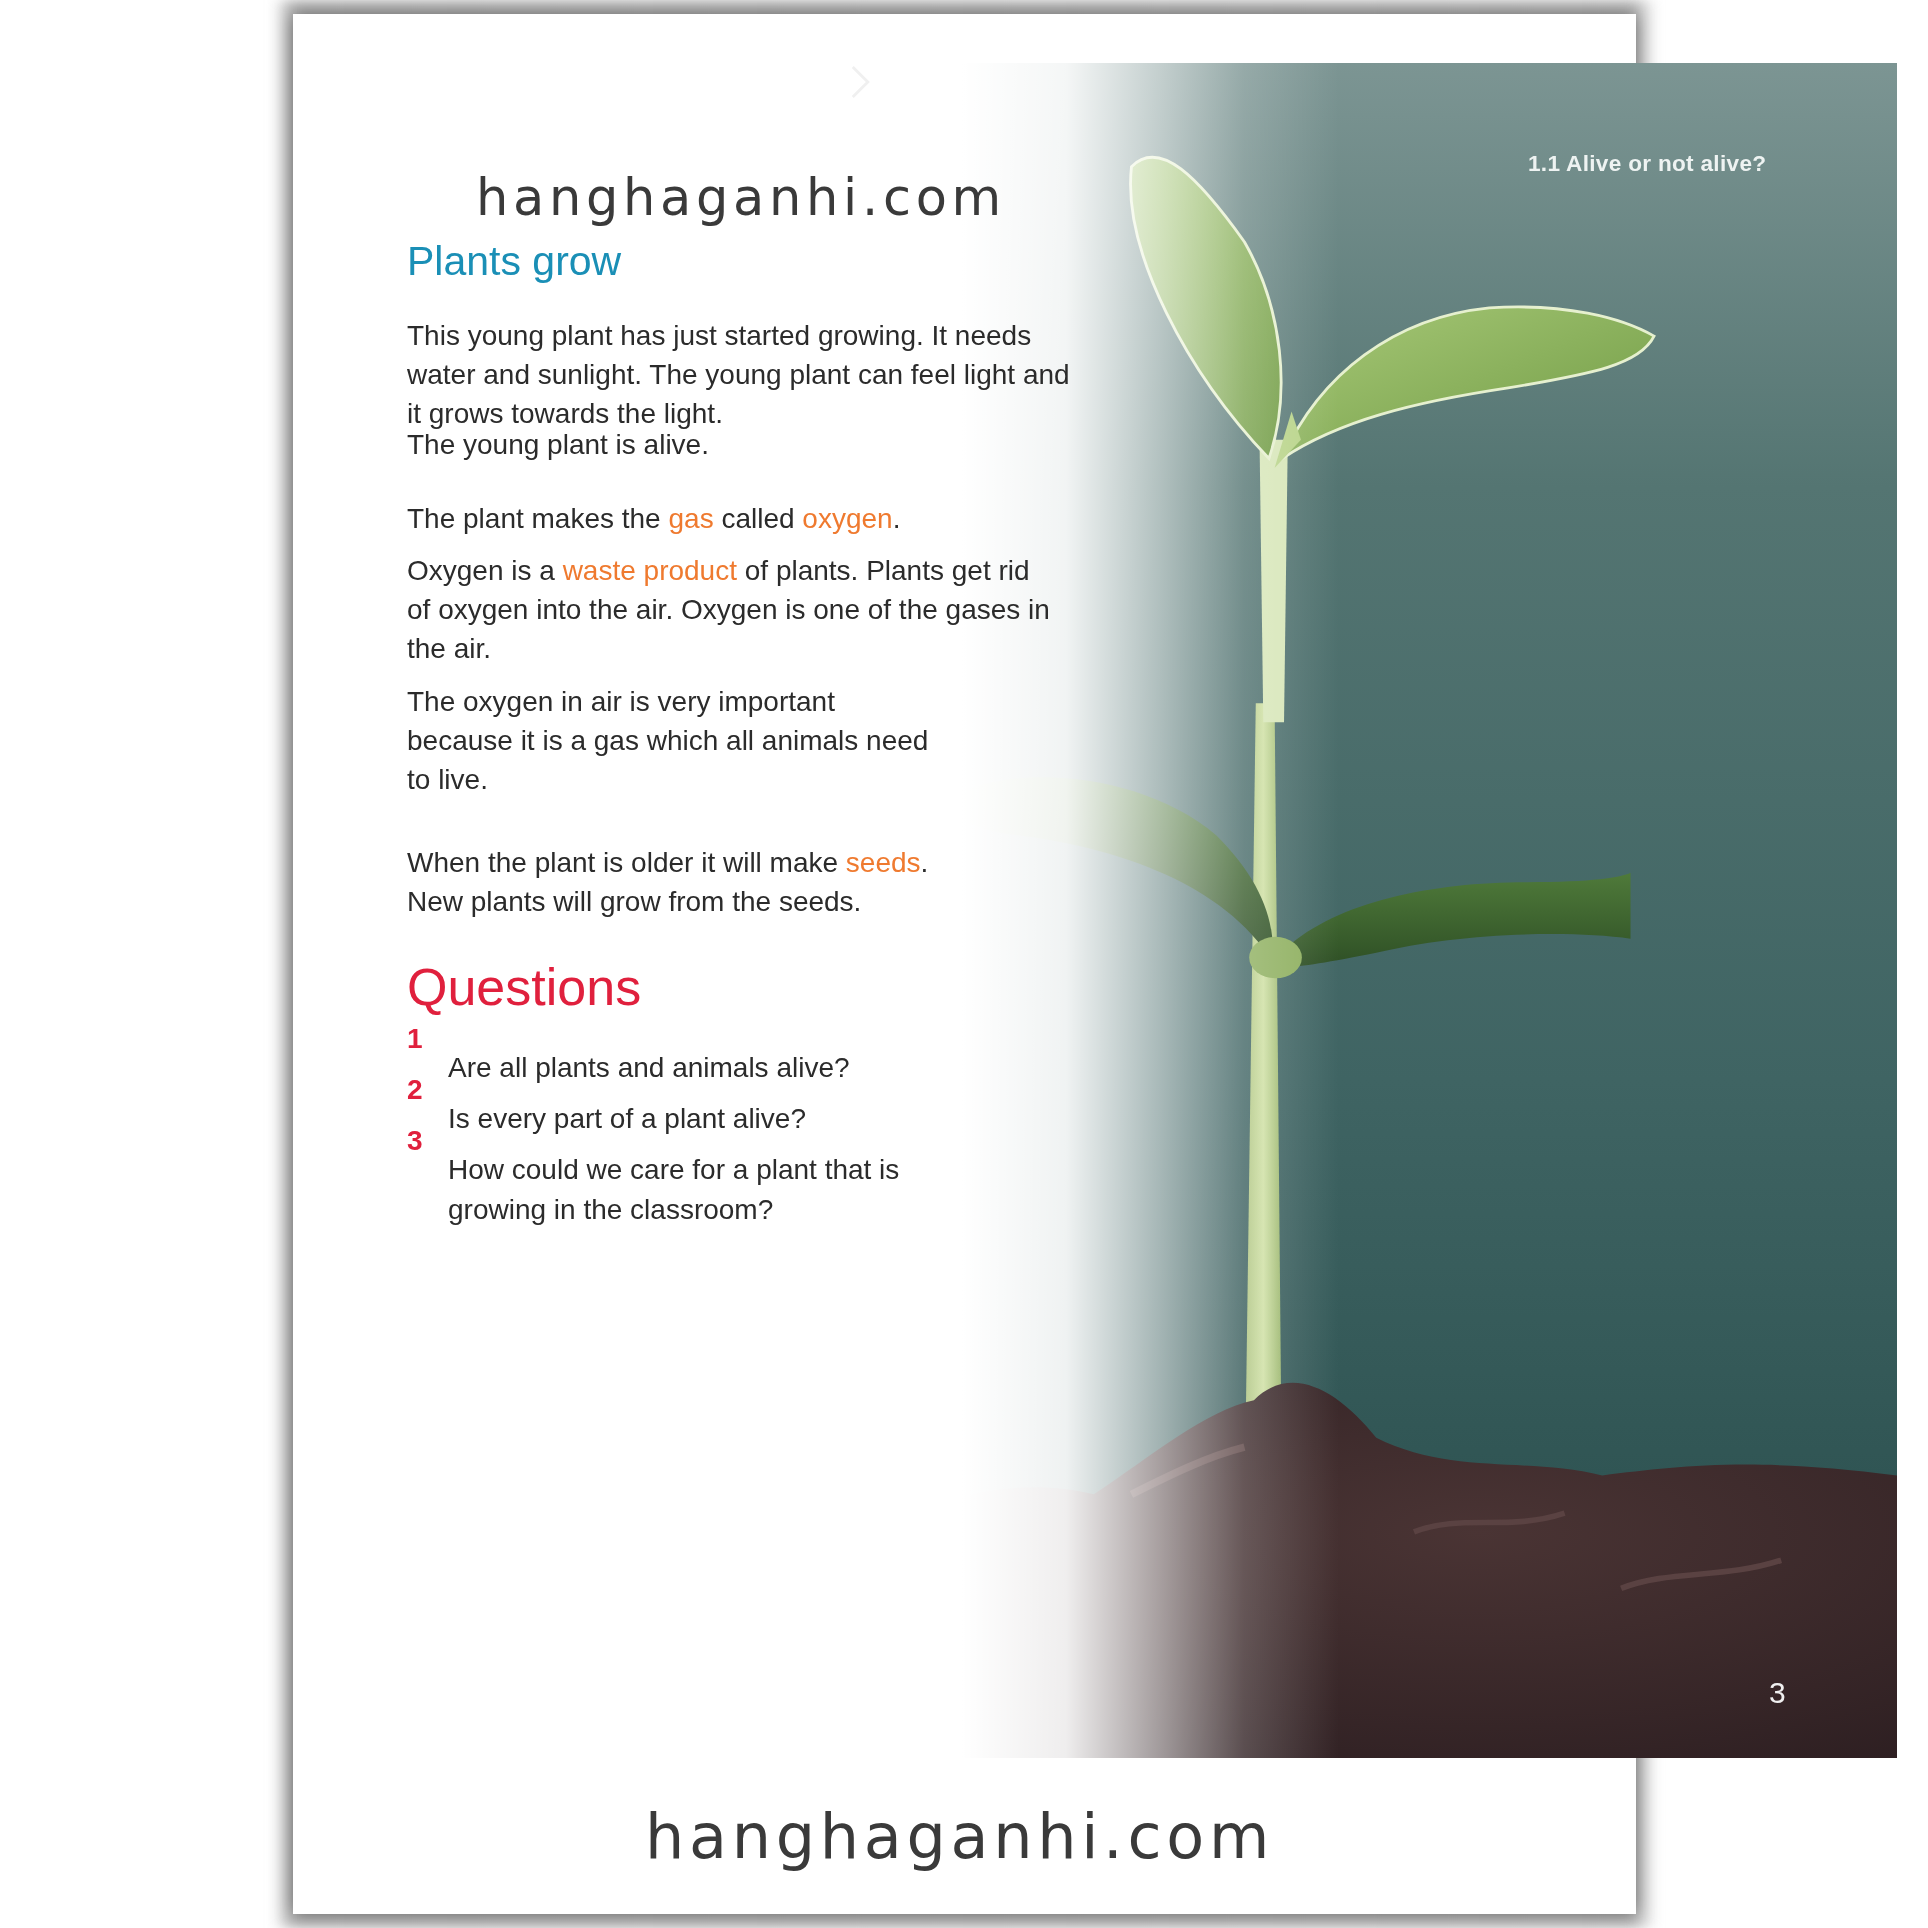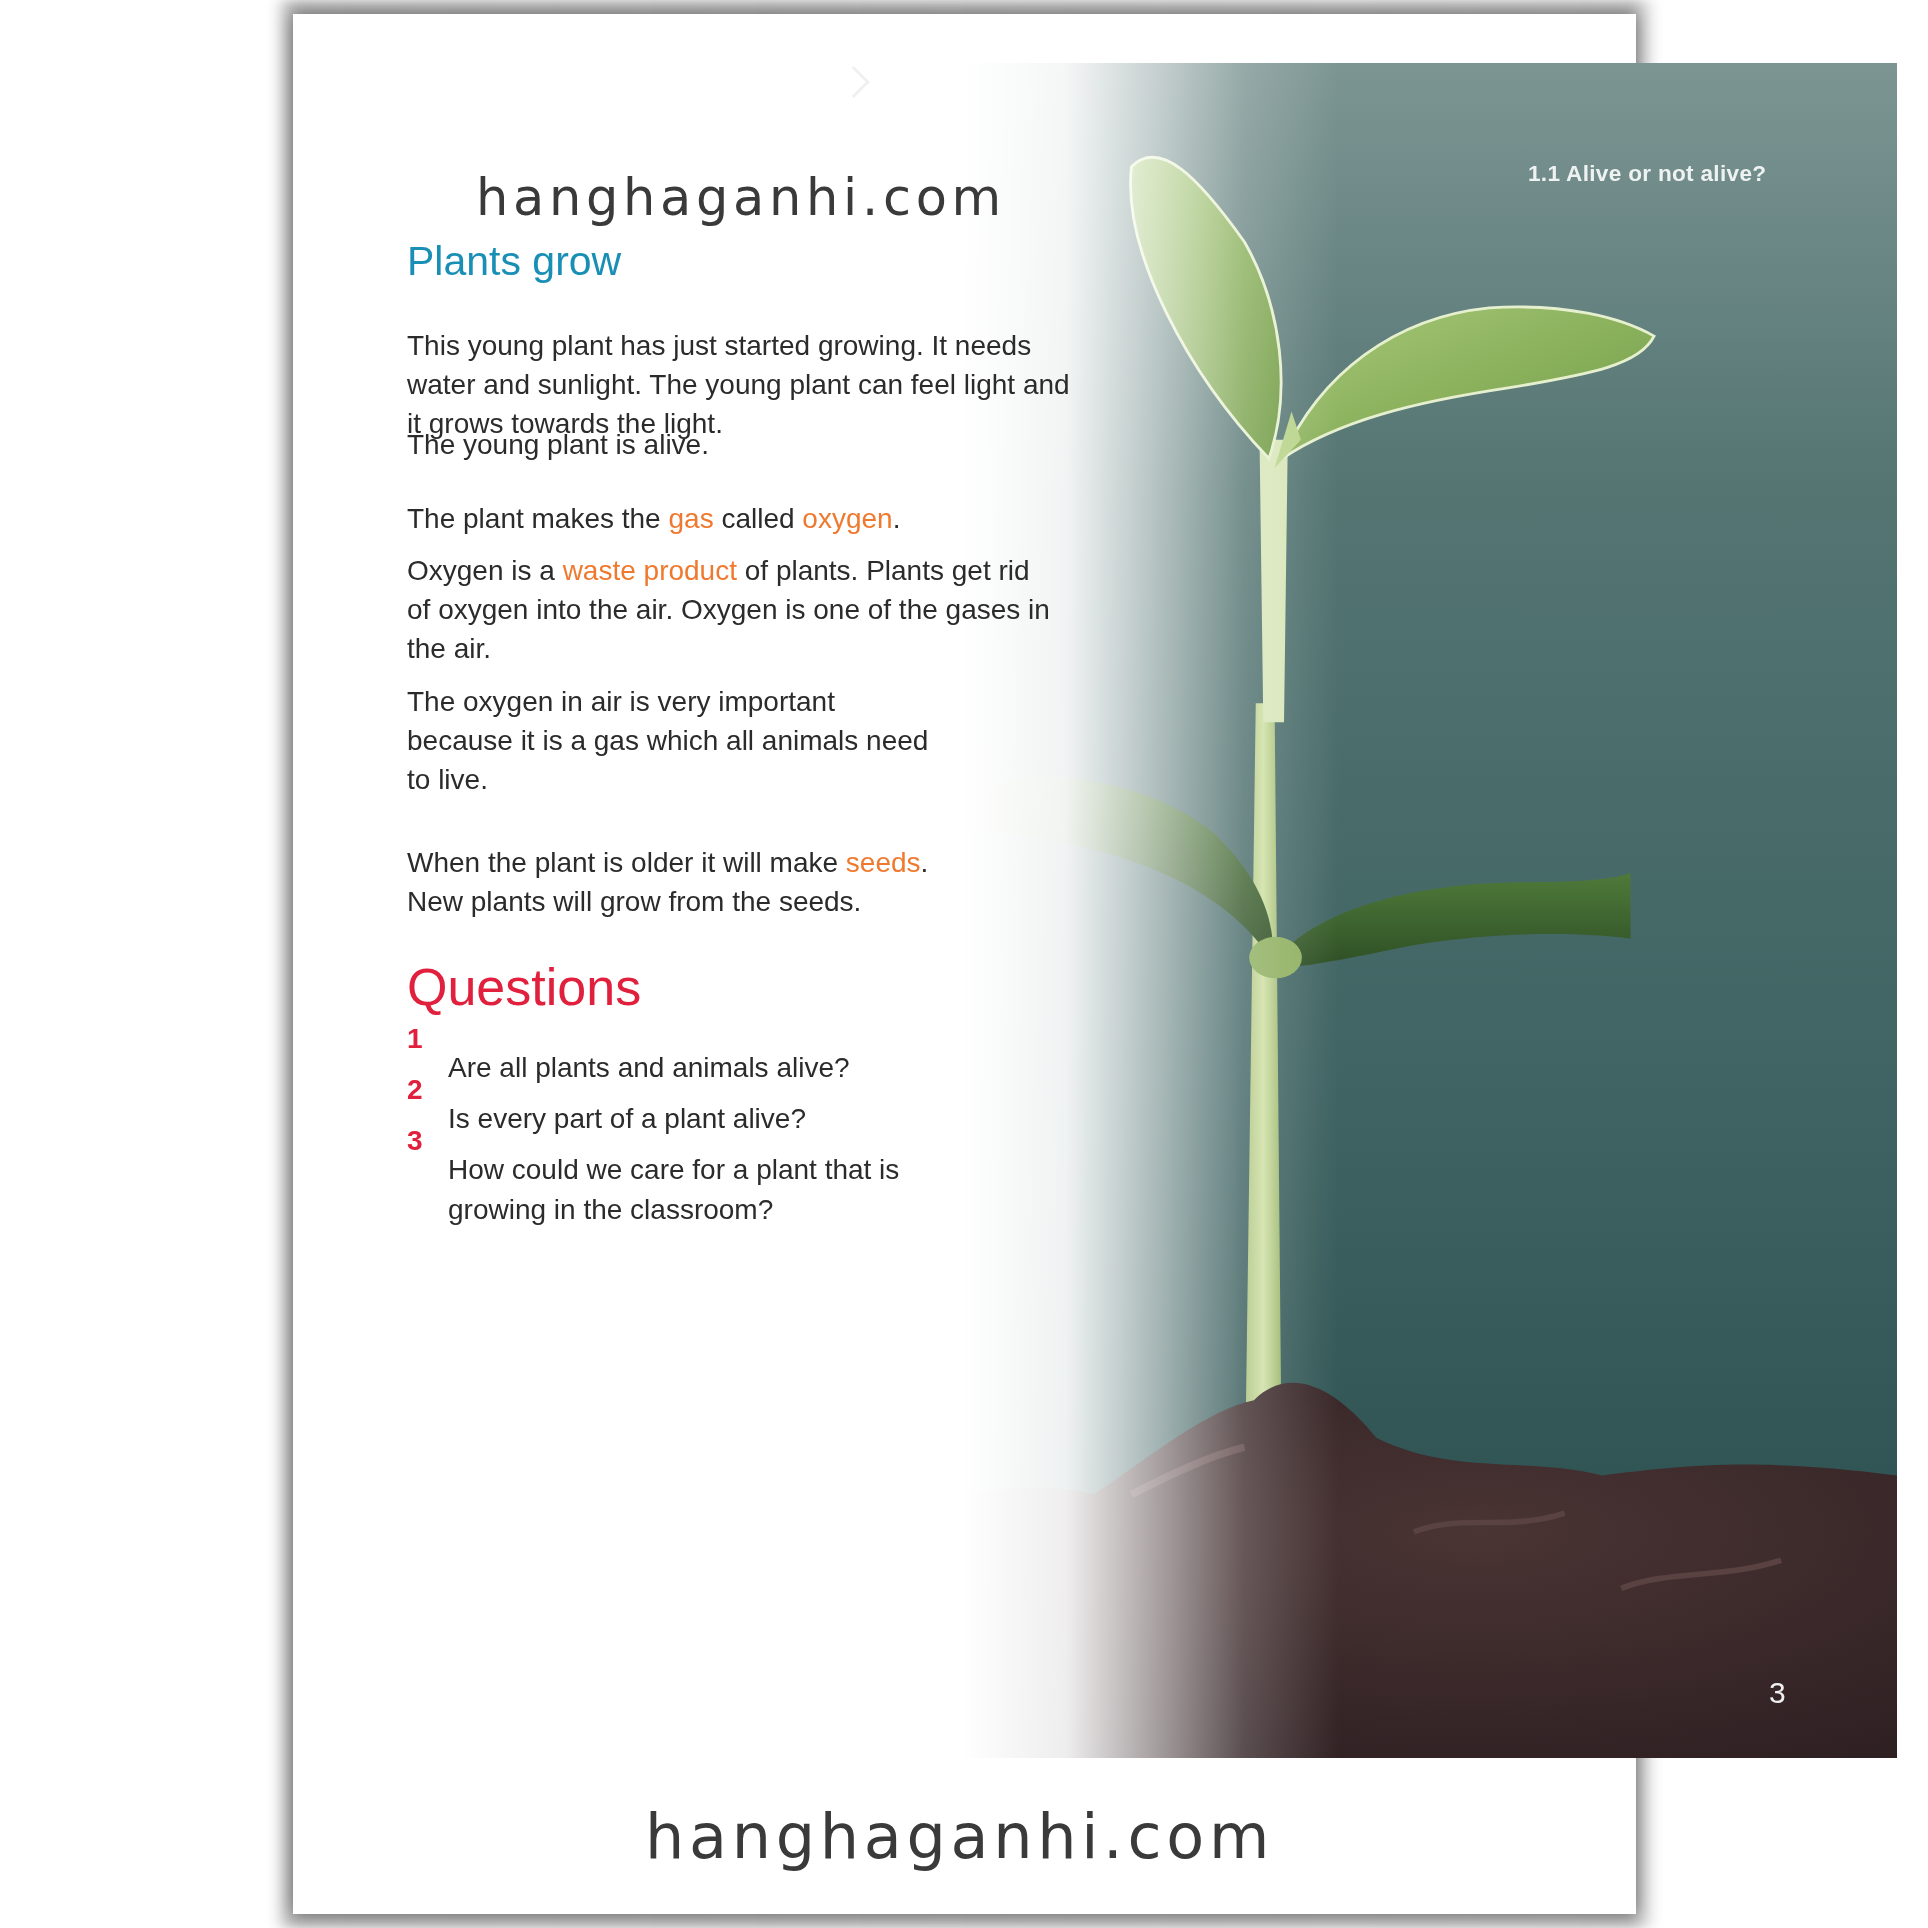--- a/index.html
+++ b/index.html
@@ -24,21 +24,21 @@
     overflow: hidden;
     background: linear-gradient(180deg, #7c9593 0%, #547572 25%, #3f6463 60%, #2f5453 85%, #2d4f4f 100%);
   }
   .photo .fade {
     position: absolute; left: 0; top: 0; width: 100%; height: 100%;
     background: linear-gradient(90deg, #ffffff 0px, #ffffff 113px, rgba(255,255,255,0.92) 217px, rgba(255,255,255,0.55) 311px, rgba(255,255,255,0.2) 395px, rgba(255,255,255,0) 490px);
     pointer-events: none;
   }
   .photo svg { position: absolute; left: 0; top: 0; }
   .chapter-label {
-    position: absolute; left: 679px; top: 98px;
+    position: absolute; left: 679px; top: 88px;
     color: #eef3f2; font-size: 22.6px; font-weight: bold;
     font-family: "Liberation Sans", sans-serif; letter-spacing: 0.3px;
   }
   .page-number {
     position: absolute; left: 920px; top: 1613px;
     color: #f0f0f0; font-size: 30px; font-family: "Liberation Sans", sans-serif;
   }
   .next-chevron {
     position: absolute; left: 991px; top: 1608px; width: 22.6px; height: 38px;
   }
@@ -122,21 +122,21 @@
       <path d="M4 4 L20 20 L4 36" stroke="#f0f0f0" stroke-width="3" fill="none"></path>
     </svg>
   </div>
 
 </div>
 
 <div class="watermark wm-top">hanghaganhi.com</div>
 
 <div class="title">Plants grow</div>
 
-<div class="body-text" style="top:316px;margin-top:10px;">This young plant has just started growing. It needs water and sunlight. The young plant can feel light and it grows towards the light.</div>
+<div class="body-text" style="top:316px;">This young plant has just started growing. It needs water and sunlight. The young plant can feel light and it grows towards the light.</div>
 <div class="body-text" style="top:425px;">The young plant is alive.</div>
 <div class="body-text" style="top:499px;">
   <span>The plant makes the </span><span class="hl">gas</span><span> called </span><span class="hl">oxygen</span><span>.</span>
 </div>
 <div class="body-text" style="top:551px; width:650px;">
   <span>Oxygen is a </span><span class="hl">waste product</span><span> of plants. Plants get rid of oxygen into the air. Oxygen is one of the gases in the air.</span>
 </div>
 <div class="body-text" style="top:682px; width:527px;">The oxygen in air is very important because it is a gas which all animals need to live.</div>
 <div class="body-text" style="top:843px; width:527px;">
   <span>When the plant is older it will make </span><span class="hl">seeds</span><span>. New plants will grow from the seeds.</span>

